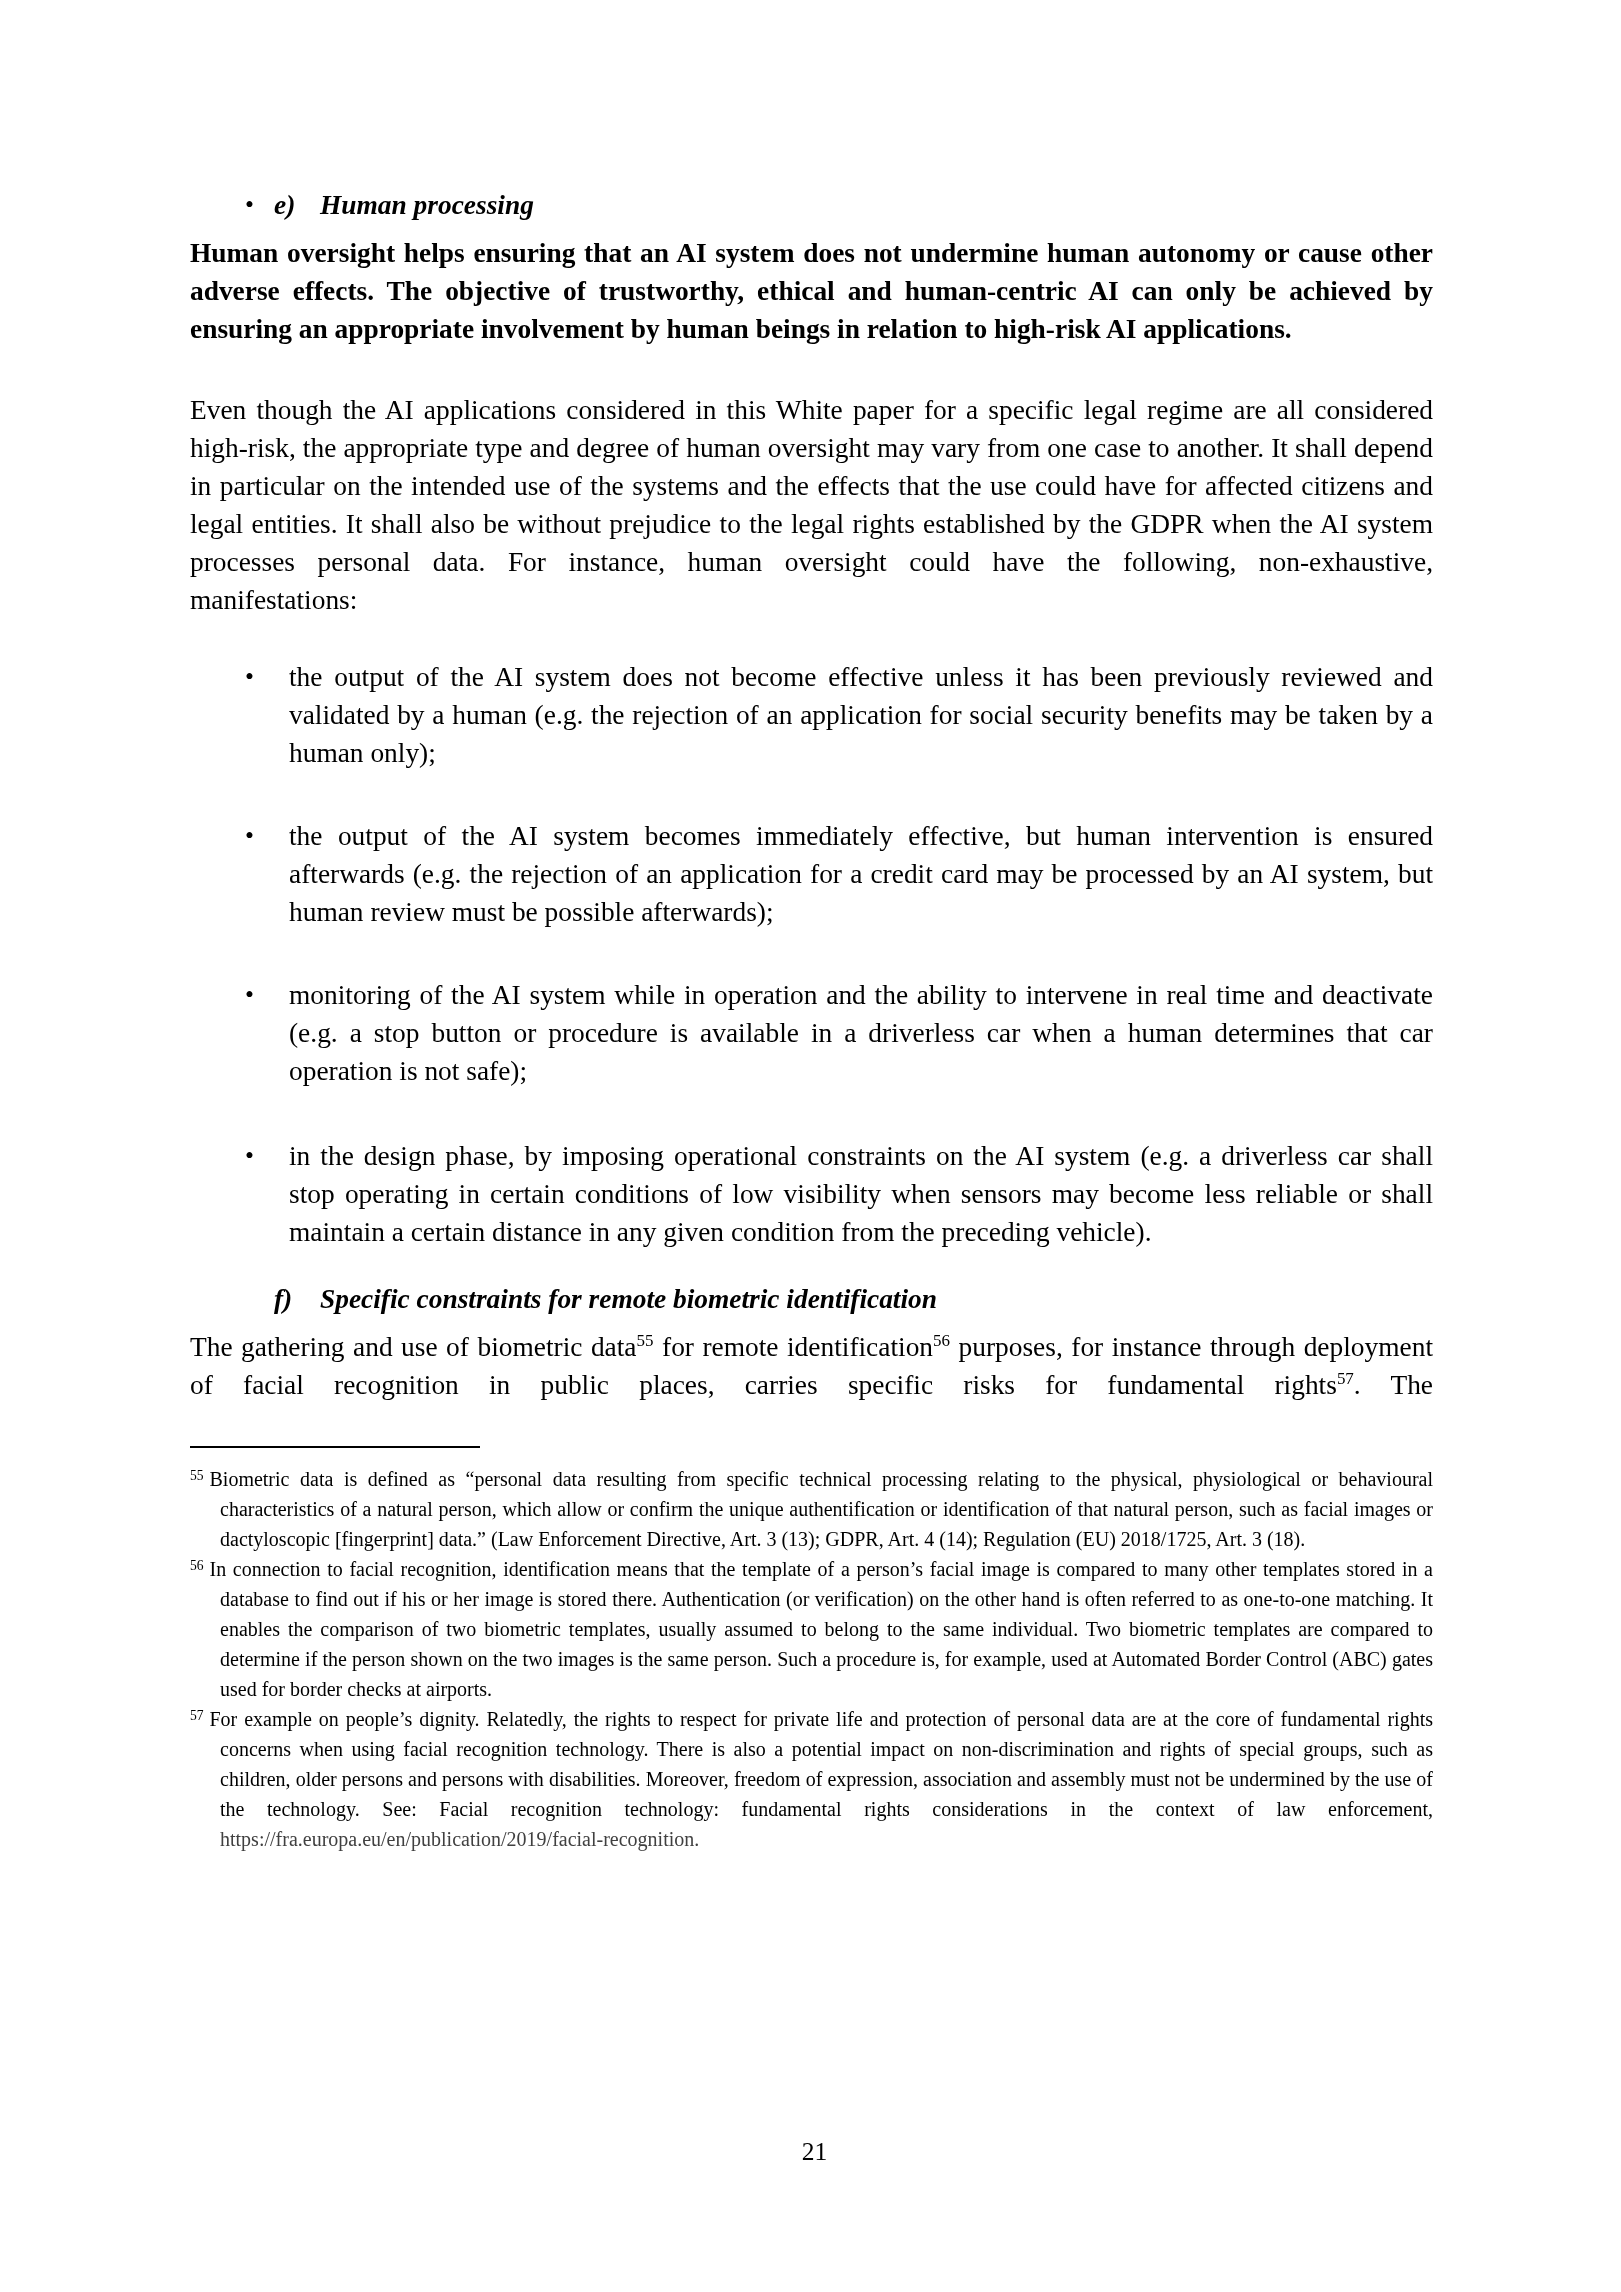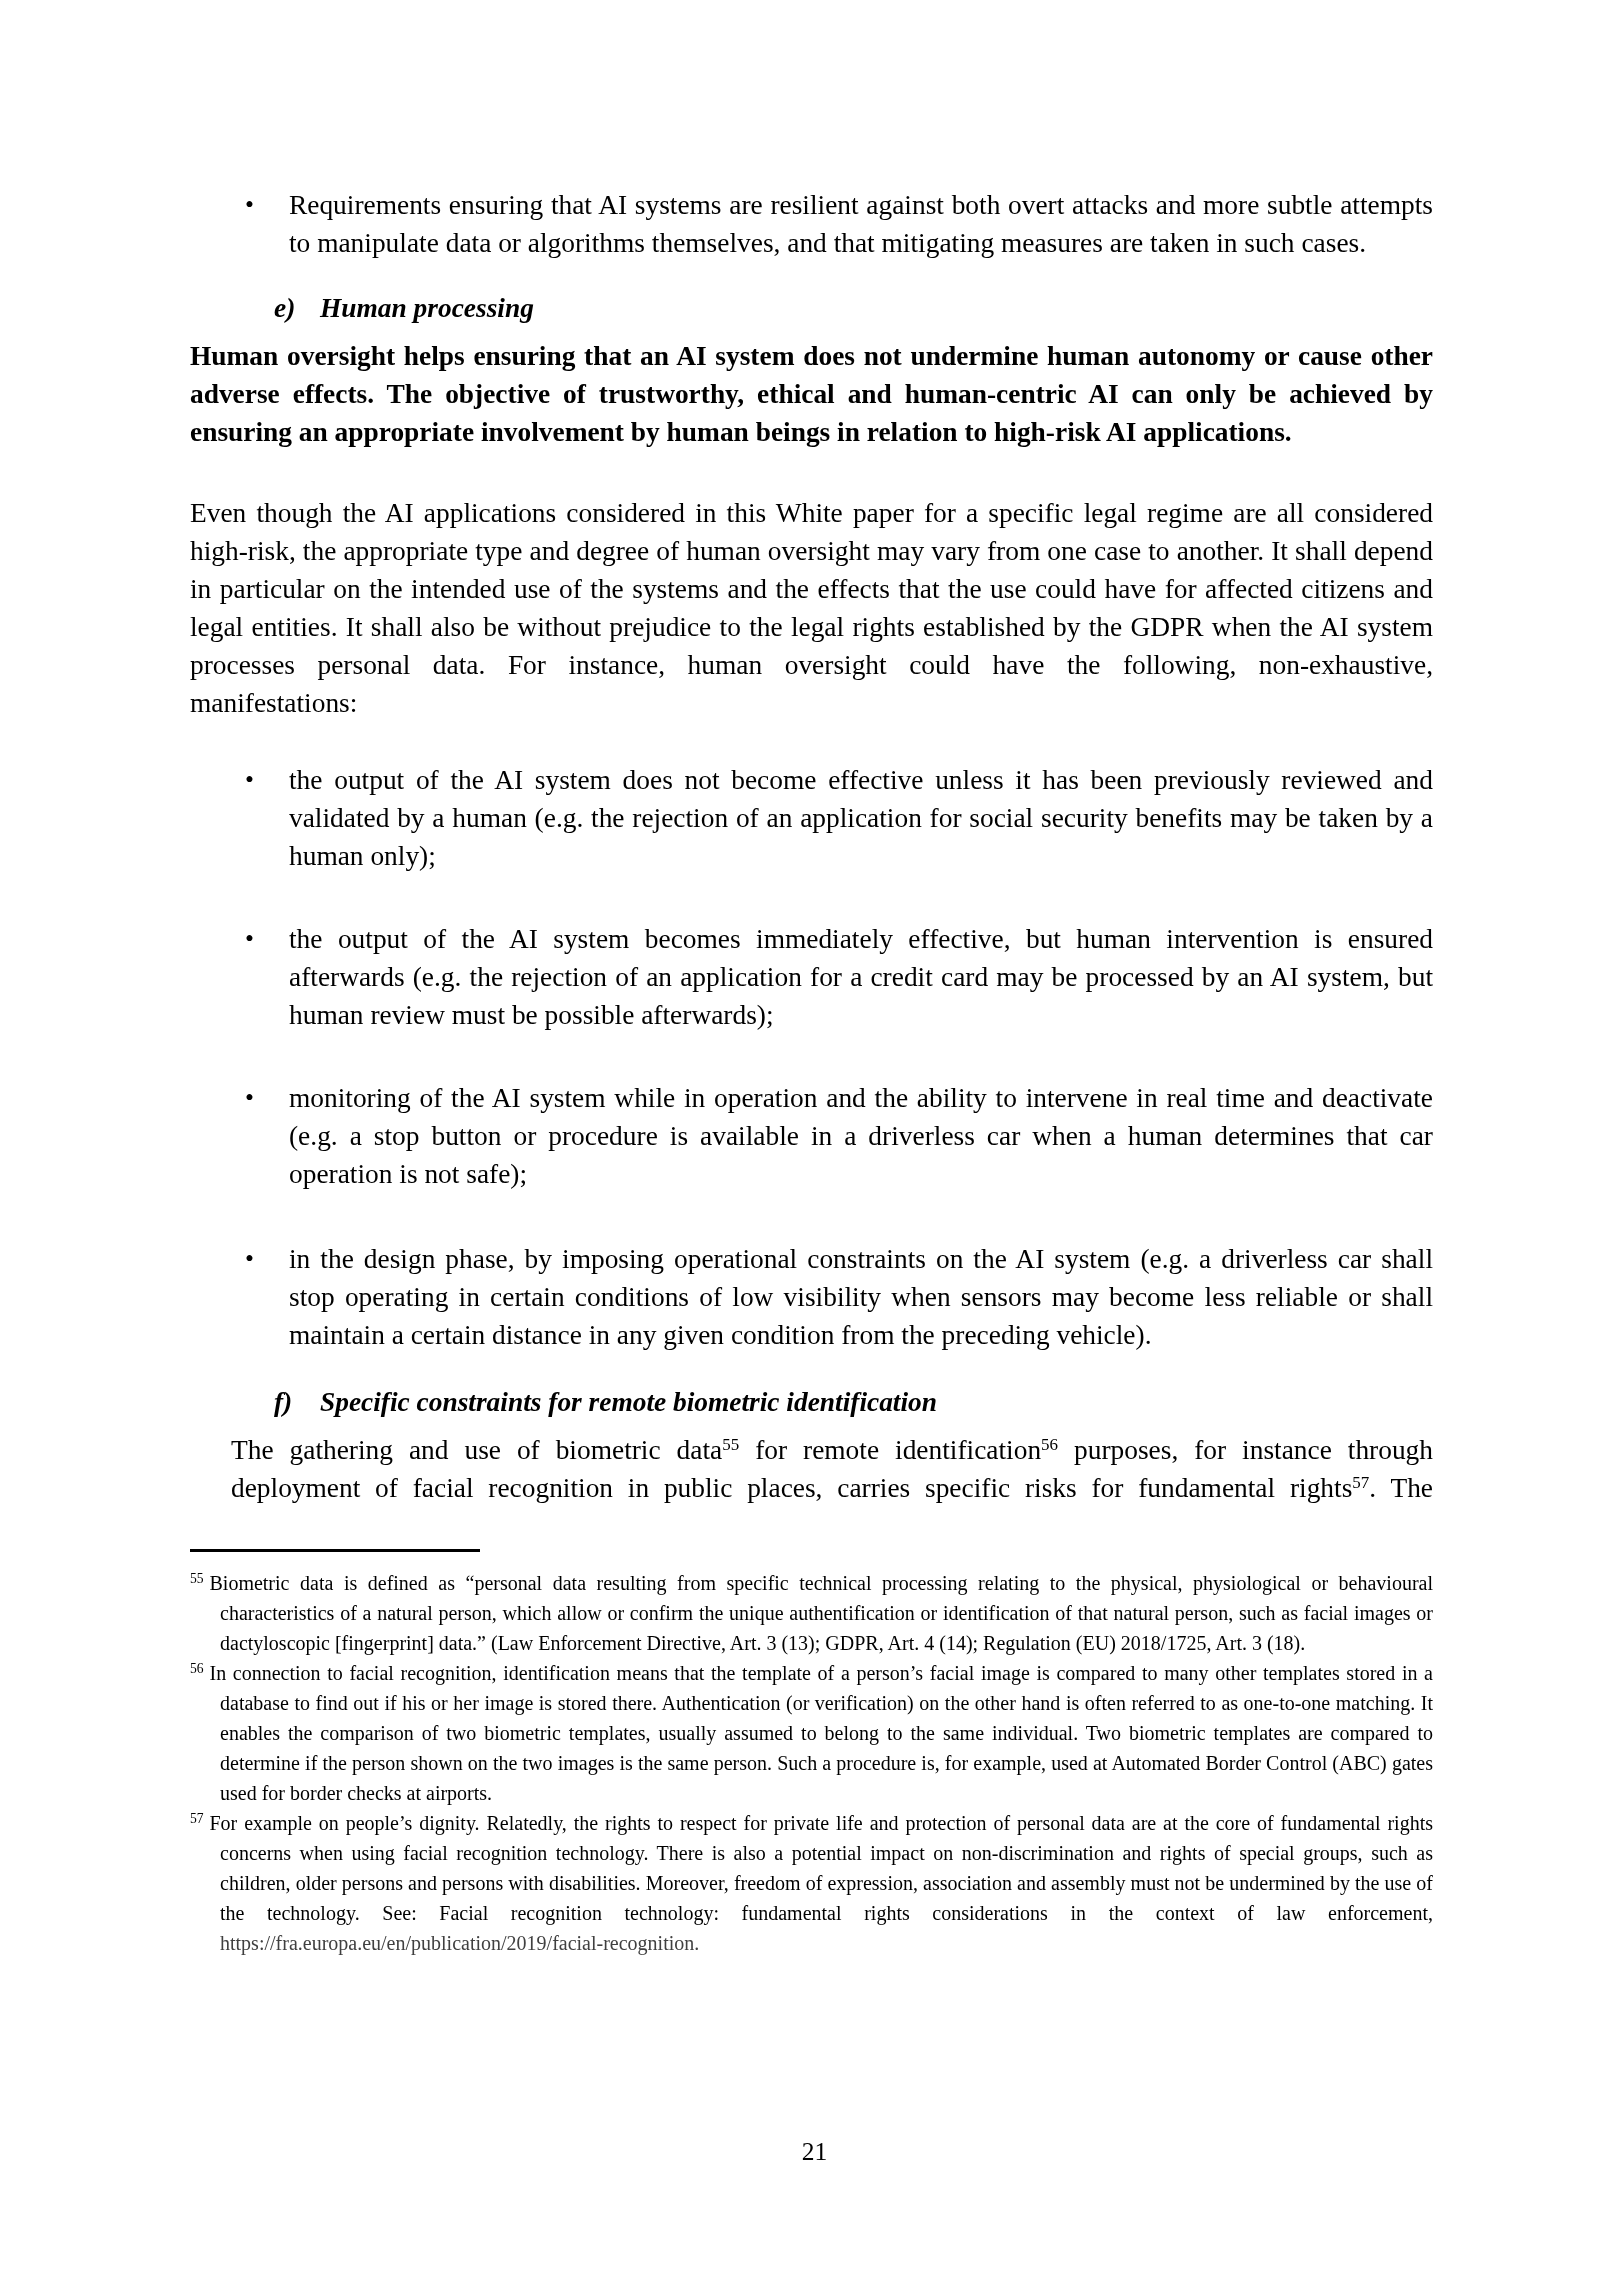--- a/index.html
+++ b/index.html
@@ -47,21 +47,20 @@
   .para1 { margin-top: 9.8px; font-weight: bold; }
   .para2 { margin-top: 43px; }
   .li-a { margin-top: 39px; }
   .li-b { margin-top: 45px; }
   .li-c { margin-top: 45px; }
   .li-d { margin-top: 47px; }
   .heading-f { margin-top: 29px; }
   .para-f {
     margin-top: 9.8px;
     text-align-last: justify;
-    margin-left: 41px;
   }
   .ref {
     font-size: 0.62em;
     position: relative;
     top: -0.55em;
     line-height: 0;
   }
   .footnote-sep {
     margin-top: 42px;
     width: 290px;
@@ -97,21 +96,20 @@
   }
 </style>
 </head>
 <body>
 
 <div class="page">
   <div class="content">
 
     <div class="body-text bullet-item top-bullet">
       <span class="bullet-glyph">•</span>
-      <span>Requirements ensuring that AI systems are resilient against both overt attacks and more subtle attempts to manipulate data or algorithms themselves, and that mitigating measures are taken in such cases.</span>
     </div>
 
     <div class="heading heading-e">
       <span class="letter">e)</span><span>Human processing</span>
     </div>
 
     <p class="body-text para1">Human oversight helps ensuring that an AI system does not undermine human autonomy or cause other adverse effects. The objective of trustworthy, ethical and human-centric AI can only be achieved by ensuring an appropriate involvement by human beings in relation to high-risk AI applications.</p>
 
     <p class="body-text para2">Even though the AI applications considered in this White paper for a specific legal regime are all considered high-risk, the appropriate type and degree of human oversight may vary from one case to another. It shall depend in particular on the intended use of the systems and the effects that the use could have for affected citizens and legal entities. It shall also be without prejudice to the legal rights established by the GDPR when the AI system processes personal data. For instance, human oversight could have the following, non-exhaustive, manifestations:</p>
 

